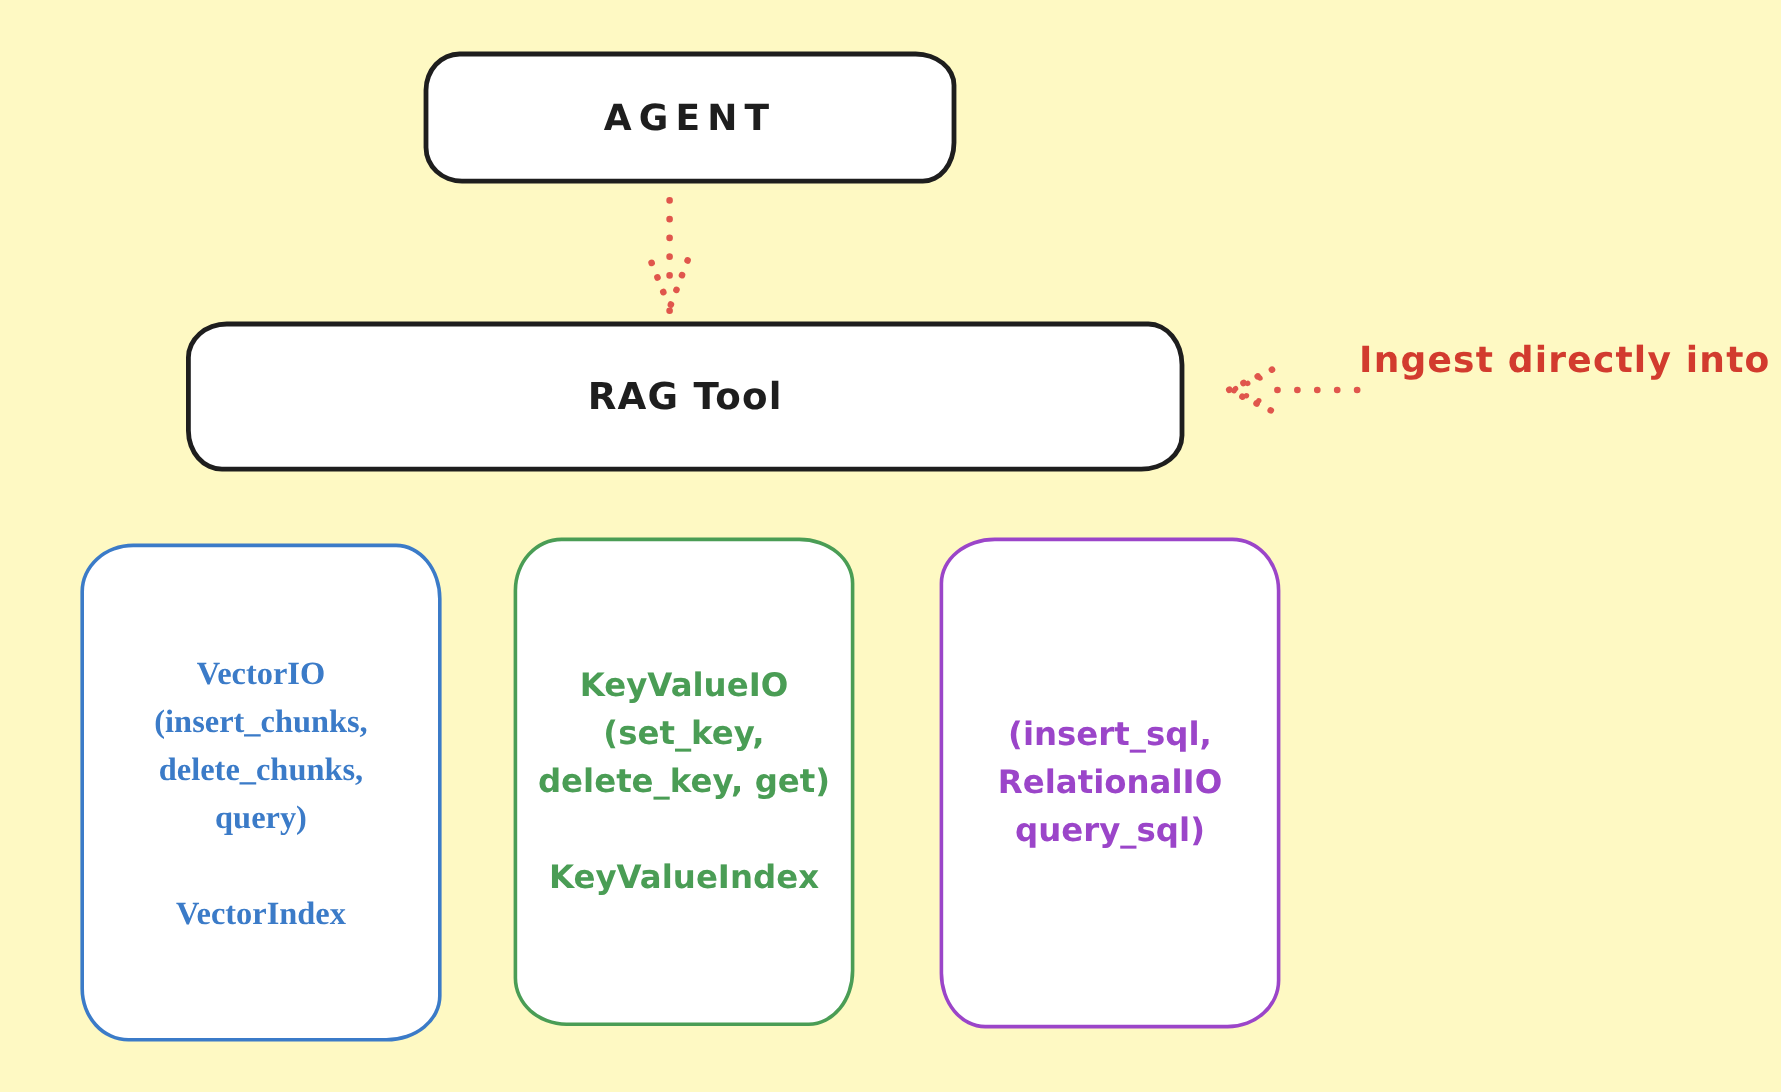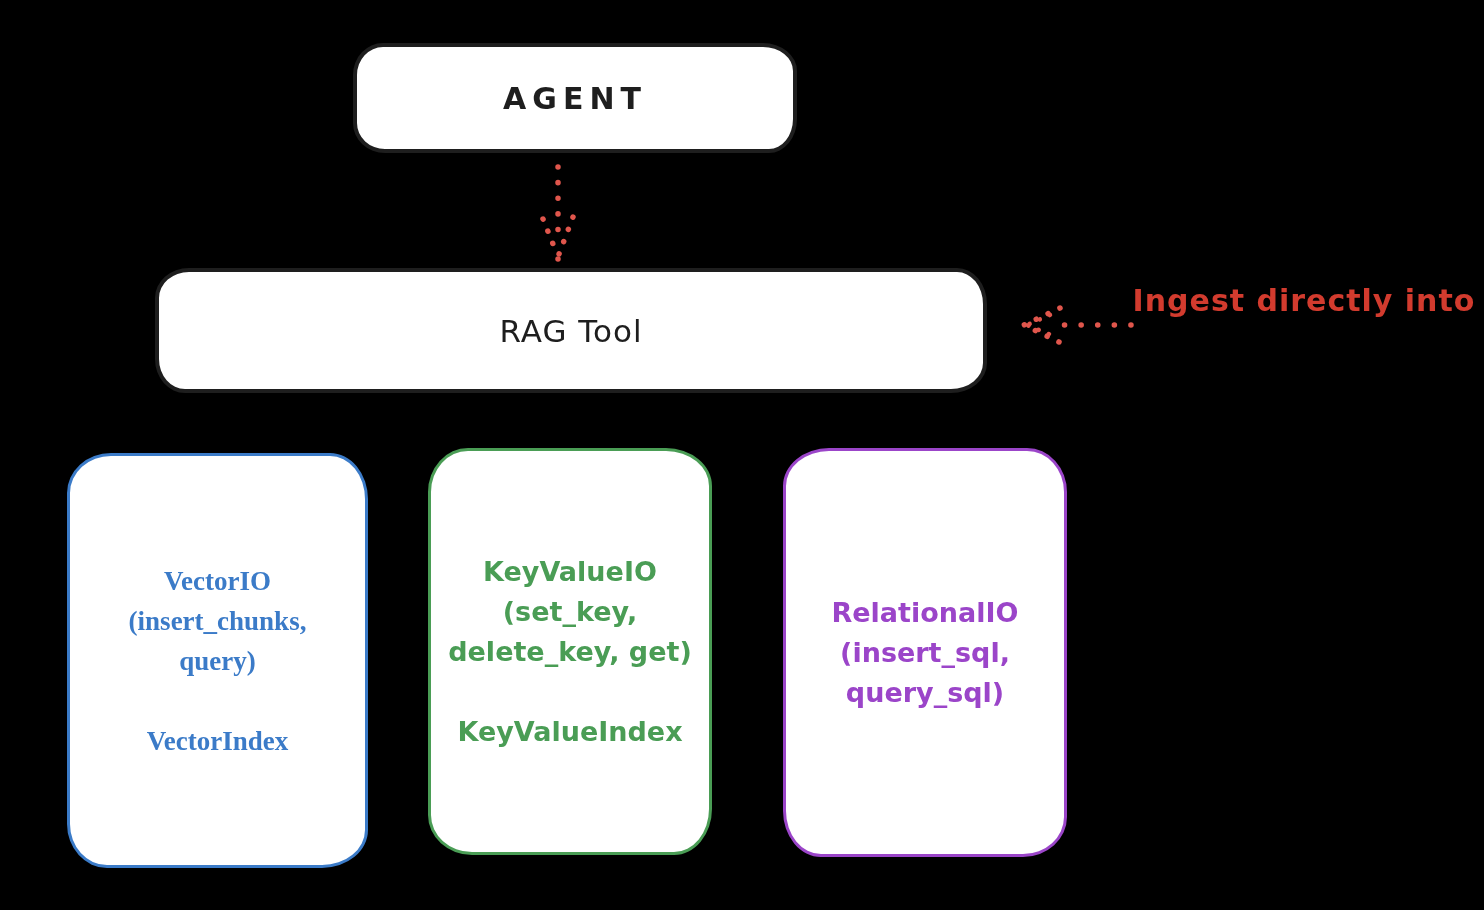--- a/index.html
+++ b/index.html
@@ -1,20 +1,20 @@
 <!DOCTYPE html>
 <html><head>
 <meta charset="utf-8">
 <style>
   html, body { margin: 0; padding: 0; background: #ffffff; }
   .canvas {
     position: relative;
     width: 1484px;
     height: 910px;
-    background: #000000;
+    background: #fef9c3;
     font-family: "DejaVu Sans", sans-serif;
     overflow: hidden;
   }
   .box {
     position: absolute;
     display: flex;
     align-items: center;
     justify-content: center;
     background: #ffffff;
     box-sizing: border-box;
@@ -28,21 +28,21 @@
     border-radius: 30px 34px 28px 32px / 32px 28px 34px 30px;
   }
   .agent-label {
     font-size: 30px; font-weight: 700; letter-spacing: 6px;
   }
   .rag-box {
     left: 155px; top: 268px; width: 832px; height: 125px;
     border-radius: 34px 30px 36px 30px / 30px 36px 30px 34px;
   }
   .rag-label {
-    font-size: 31px; font-weight: 400; letter-spacing: 1px;
+    font-size: 31px; font-weight: 700; letter-spacing: 1px;
   }
   .backend-box {
     border-width: 3.5px; border-style: solid;
     flex-direction: column;
     text-align: center;
     font-size: 27px; font-weight: 700;
     line-height: 40px;
   }
   .backend-vector {
     left: 67px; top: 453px; width: 301px; height: 415px;
@@ -98,30 +98,31 @@
     <path d="M35 34 L13 25" stroke-width="4.5" stroke-dasharray="0.1 11"></path>
   </svg>
 
   <div class="annotation" style="color: rgb(210, 59, 46);">
     <div>Ingest directly into</div>
   </div>
 
   <div class="box backend-box backend-vector" style="color: rgb(59, 123, 200); border-color: rgb(59, 123, 200);">
     <div>VectorIO</div>
     <div>(insert_chunks,</div>
+    <div>delete_chunks,</div>
     <div>query)</div>
     <div class="index-label">VectorIndex</div>
   </div>
 
   <div class="box backend-box backend-keyvalue" style="color: rgb(74, 157, 85); border-color: rgb(74, 157, 85);">
     <div>KeyValueIO</div>
     <div>(set_key,</div>
     <div>delete_key, get)</div>
     <div class="index-label">KeyValueIndex</div>
   </div>
 
   <div class="box backend-box backend-relational" style="color: rgb(155, 69, 201); border-color: rgb(155, 69, 201);">
+    <div>(insert_sql,</div>
     <div>RelationalIO</div>
-    <div>(insert_sql,</div>
     <div>query_sql)</div>
   </div>
 
 </div>
 
 </body></html>

